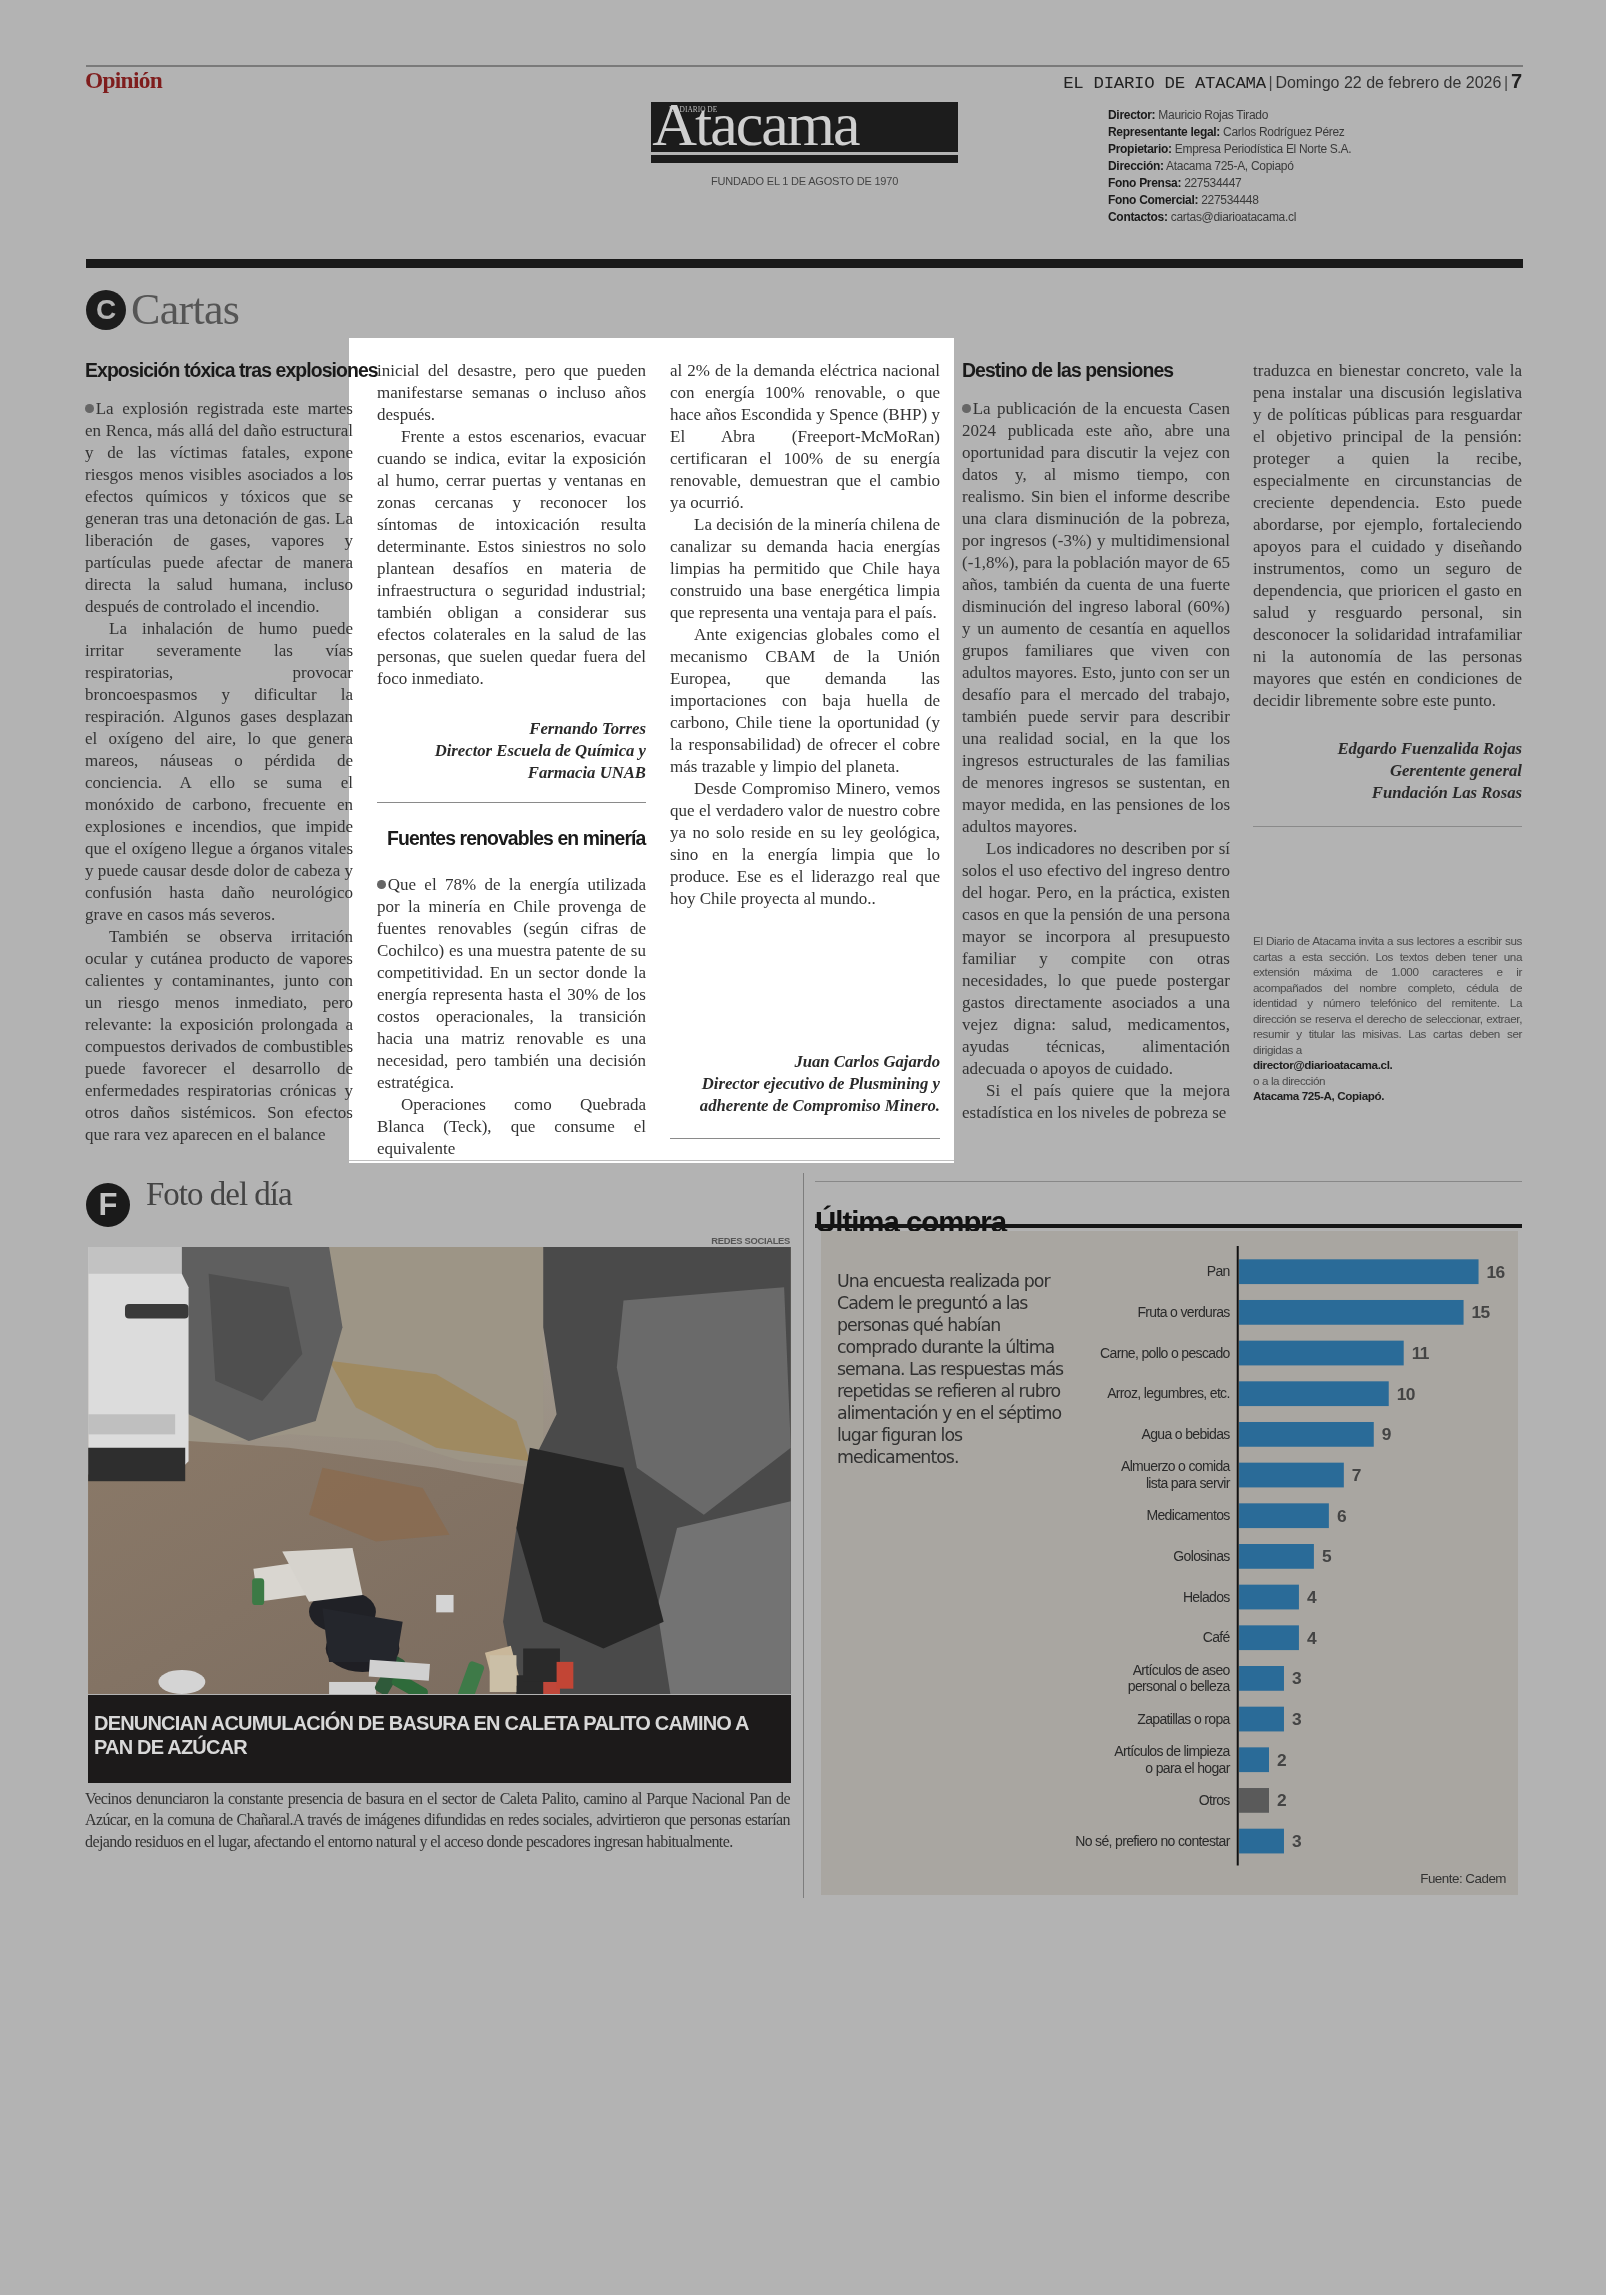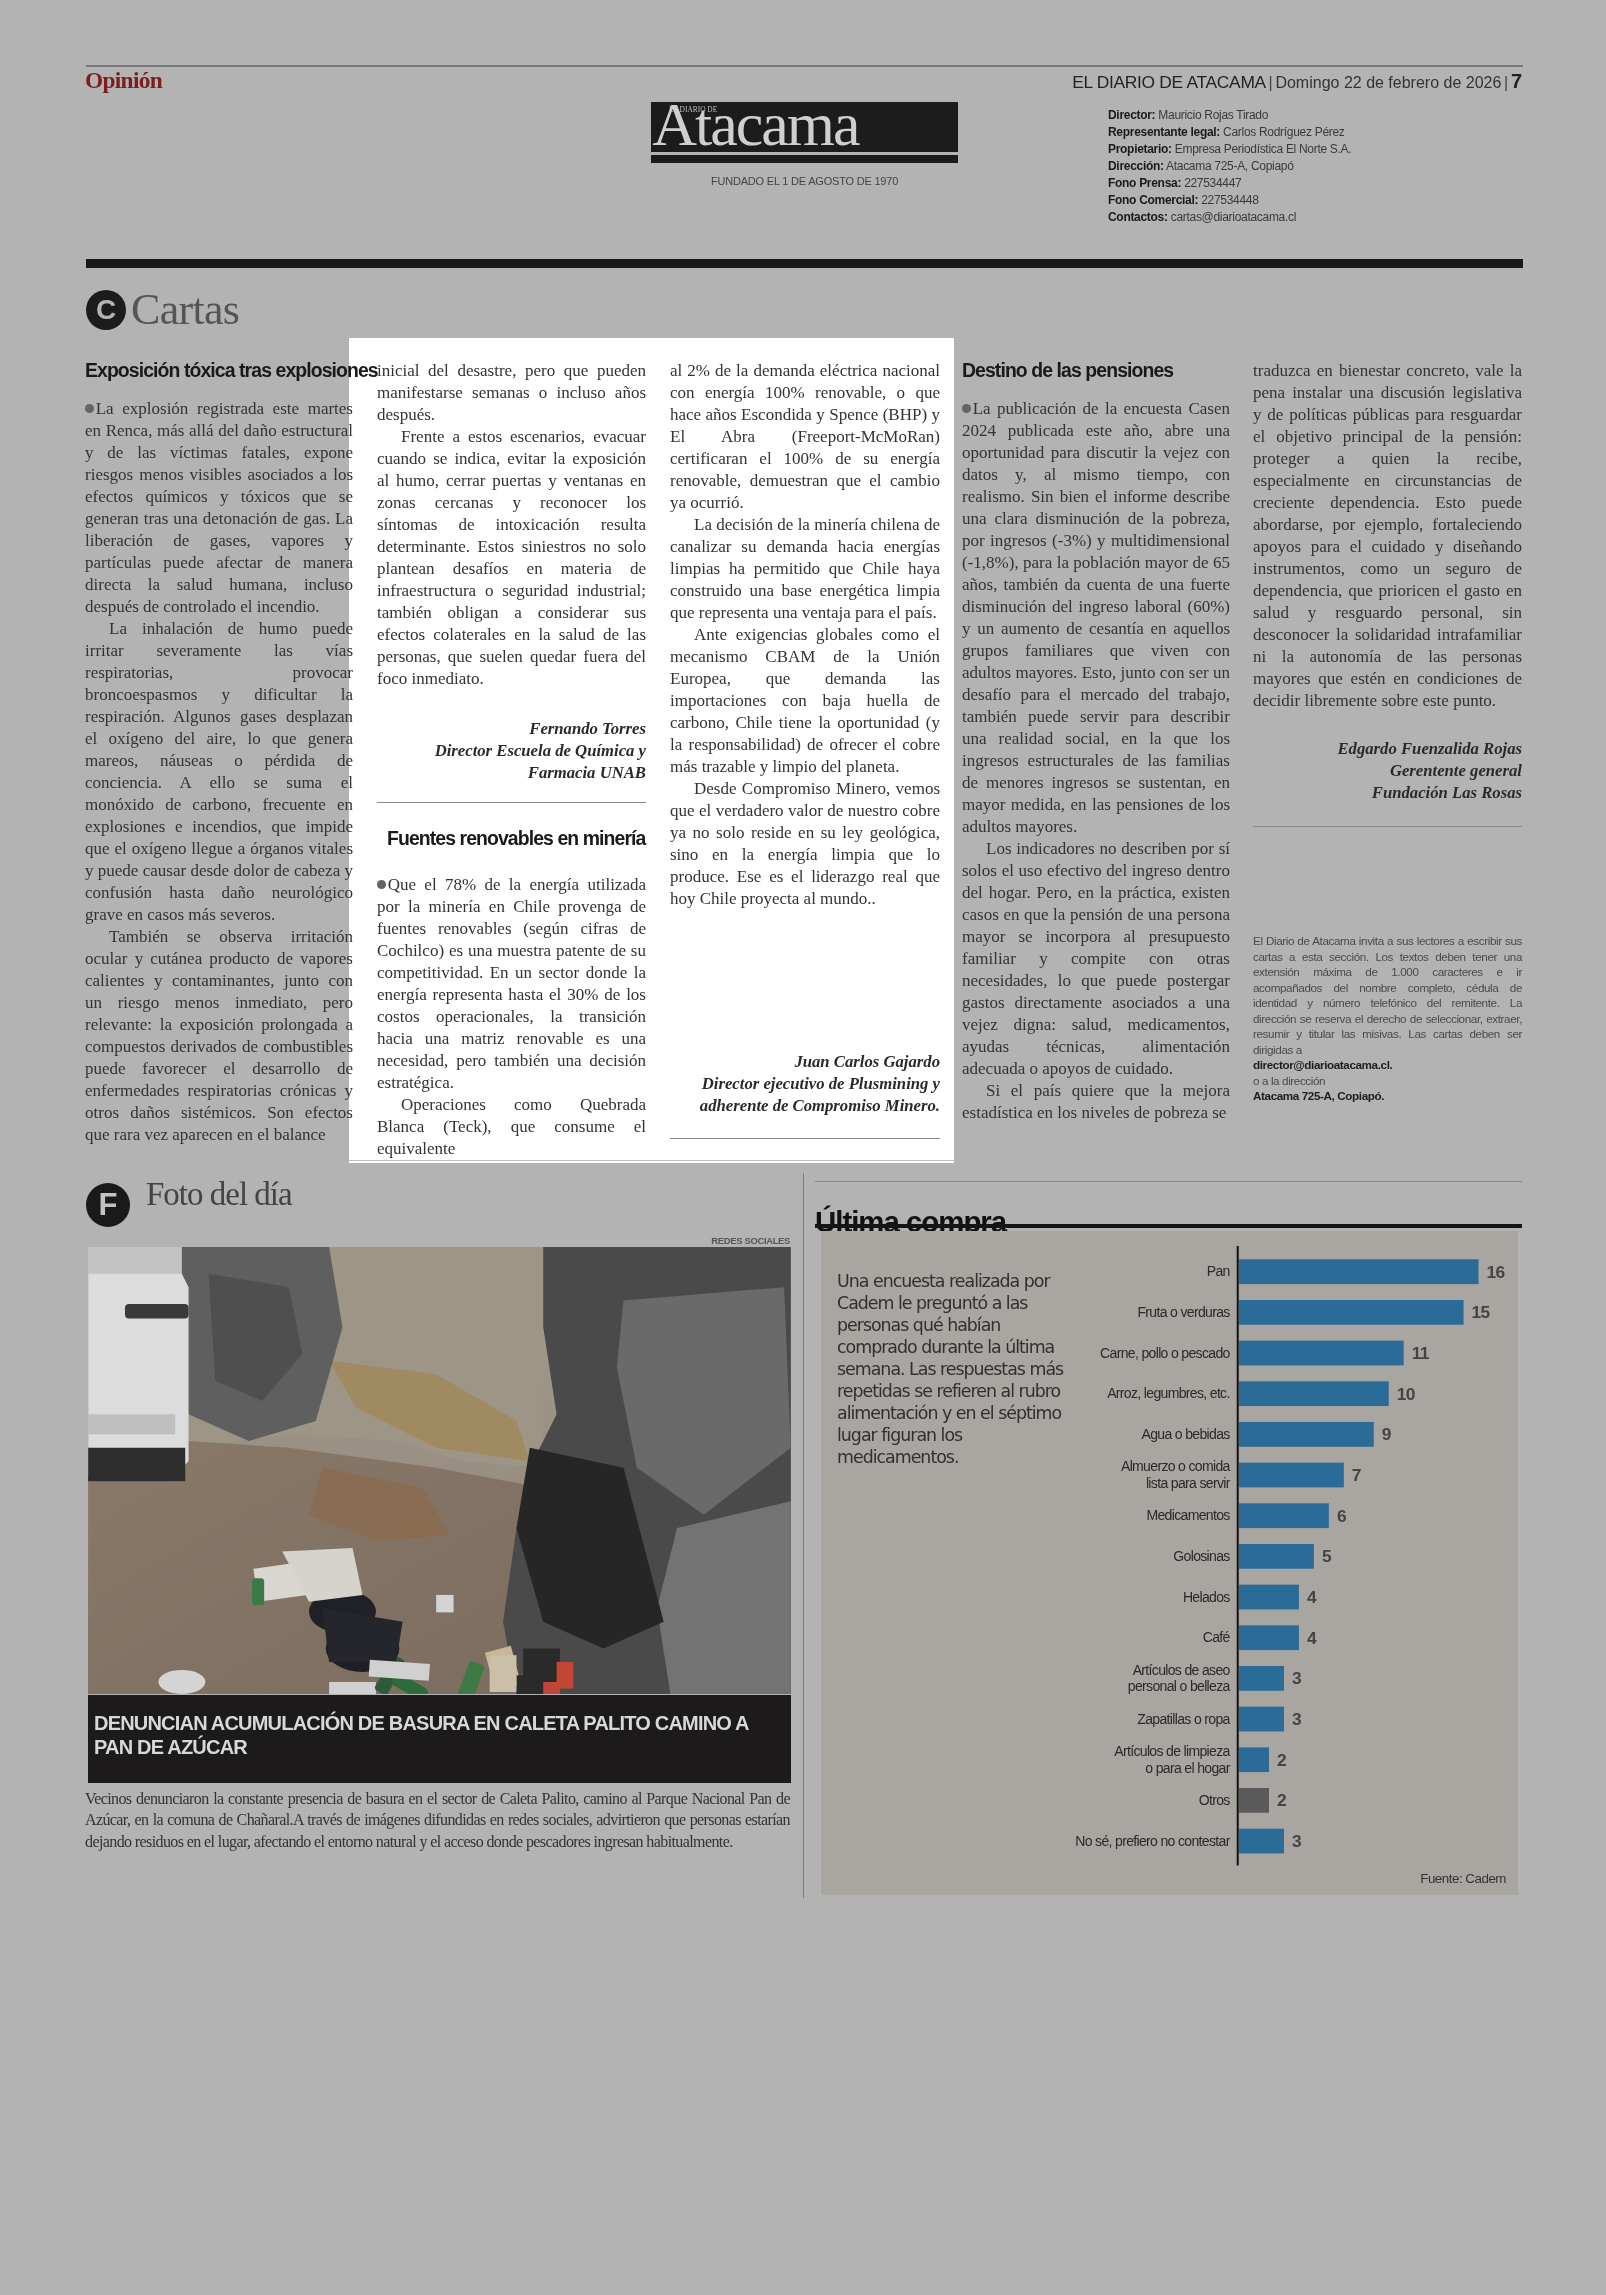--- a/index.html
+++ b/index.html
@@ -9,21 +9,21 @@
 
     
     .top-rule { left: 86px; top: 65px; width: 1437px; height: 2px; background: #7a7a7a; }
     .section-label { left: 85px; top: 67px; font-family: "Liberation Serif", serif; font-weight: bold; font-size: 23.4px; color: #7f1d1d; letter-spacing: -0.7px; }
     .masthead-block { left: 651px; top: 102px; width: 307px; height: 61px; background: #1c1c1c; }
     .masthead-small { position: absolute; left: 18px; top: 2.7px; font-family: "Liberation Serif", serif; font-size: 7.4px; color: #bdbdbd; letter-spacing: 0; }
     .masthead-name { position: absolute; left: 1.3px; top: -9.4px; font-family: "Liberation Serif", serif; font-size: 62px; color: #cfcfcf; letter-spacing: -2px; line-height: 1; }
     .masthead-stripe { position: absolute; left: 0; right: 0; top: 50px; height: 3.3px; background: #b3b3b3; }
     .founded { left: 651px; top: 175px; width: 307px; text-align: center; font-family: "Liberation Sans", sans-serif; font-weight: normal; font-size: 11px; color: #444; letter-spacing: -0.2px; }
     .dateline { right: 84px; top: 70px; font-family: "Liberation Sans", sans-serif; font-size: 16px; color: #333; white-space: nowrap; }
-    .dateline .paper { font-family: Liberation Sans, sans-serif; font-size: 17.4px; color: #222; letter-spacing: -0.3px; text-align: right; }
+    .dateline .paper { font-family: Liberation Mono, monospace; font-size: 17.4px; color: #222; letter-spacing: -0.3px; text-align: right; }
     .dateline .sep { color: #444; margin: 0 2.7px; }
     .dateline .page { font-weight: bold; font-size: 20px; color: #222; }
     .staff { left: 1108px; top: 107px; font-family: "Liberation Sans", sans-serif; font-size: 12px; line-height: 17px; color: #3a3a3a; letter-spacing: -0.3px; }
     .staff b { color: #1a1a1a; }
     .thick-bar { left: 86px; top: 259px; width: 1437px; height: 8.7px; background: #191919; }
 
     
     .cartas-icon { left: 86px; top: 290px; width: 40px; height: 40px; border-radius: 50%; background: #1c1c1c; color: #b3b3b3; font-family: "Liberation Sans", sans-serif; font-weight: bold; font-size: 28px; text-align: center; line-height: 40px; }
     .cartas-title { left: 131px; top: 284px; font-family: "Liberation Serif", serif; font-size: 44px; color: #555; letter-spacing: -0.7px; }
 

